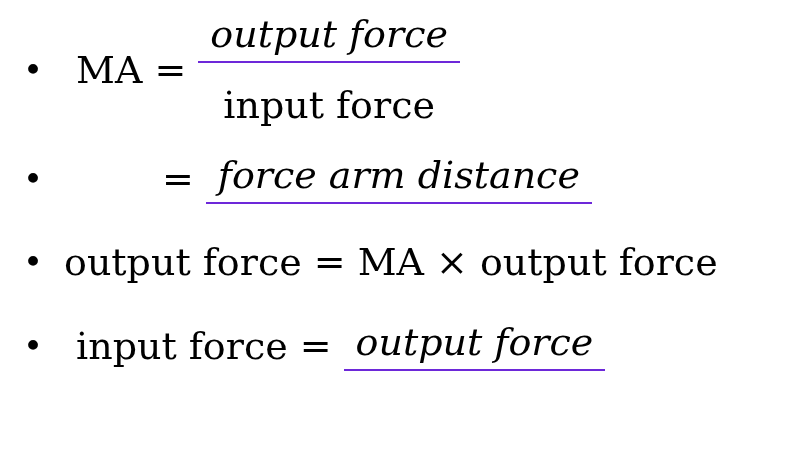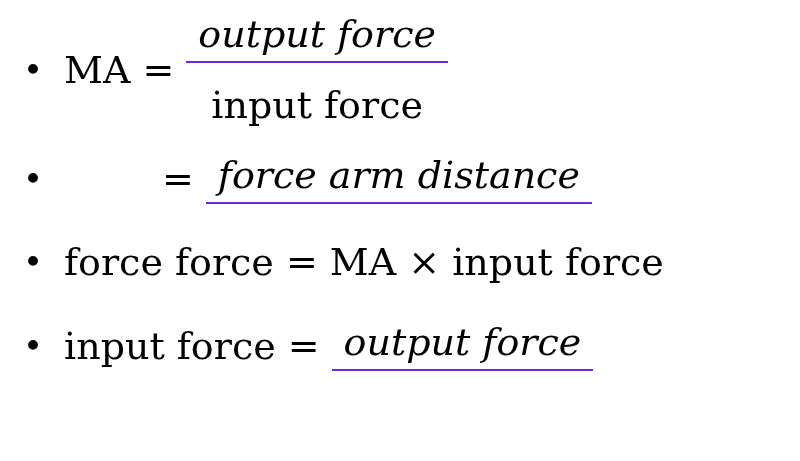--- a/index.html
+++ b/index.html
@@ -24,21 +24,21 @@
   }
   .bullet {
     flex: 0 0 auto;
     width: 34px;
     text-align: center;
     font-size: 34px;
     line-height: 1;
   }
   .lhs {
     white-space: pre;
-    margin-left: 14px;
+    margin-left: 26px;
   }
   .inline-eq {
     white-space: pre;
     margin-left: 14px;
   }
   .fraction {
     display: inline-flex;
     flex-direction: column;
     align-items: center;
     margin-left: 12px;
@@ -80,21 +80,21 @@
   <div class="formula-item row-2">
     <span class="bullet">•</span>
     <span class="lhs">=</span>
     <span class="fraction">
       <span class="numerator">force arm distance</span>
     </span>
   </div>
 
   <div class="formula-item row-3">
     <span class="bullet">•</span>
-    <span class="inline-eq">force force = MA × input force</span>
+    <span class="inline-eq">output force = MA × output force</span>
   </div>
 
   <div class="formula-item row-4">
     <span class="bullet">•</span>
     <span class="lhs">input force =</span>
     <span class="fraction">
       <span class="numerator">output force</span>
     </span>
   </div>
 

